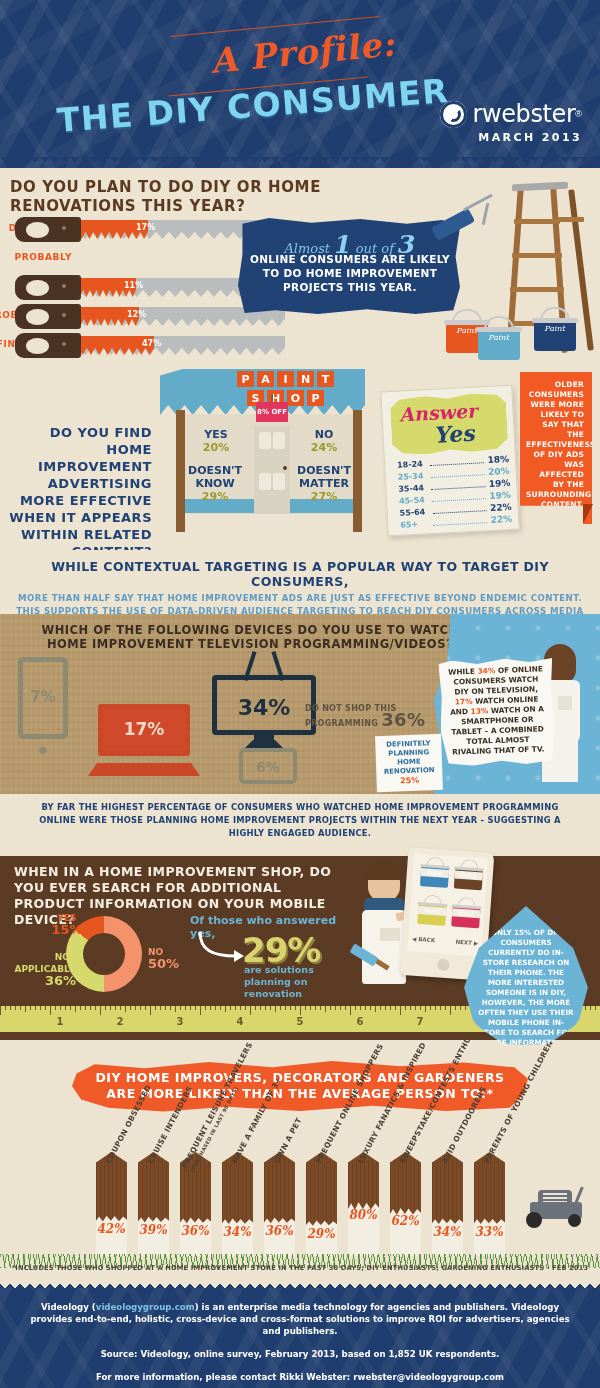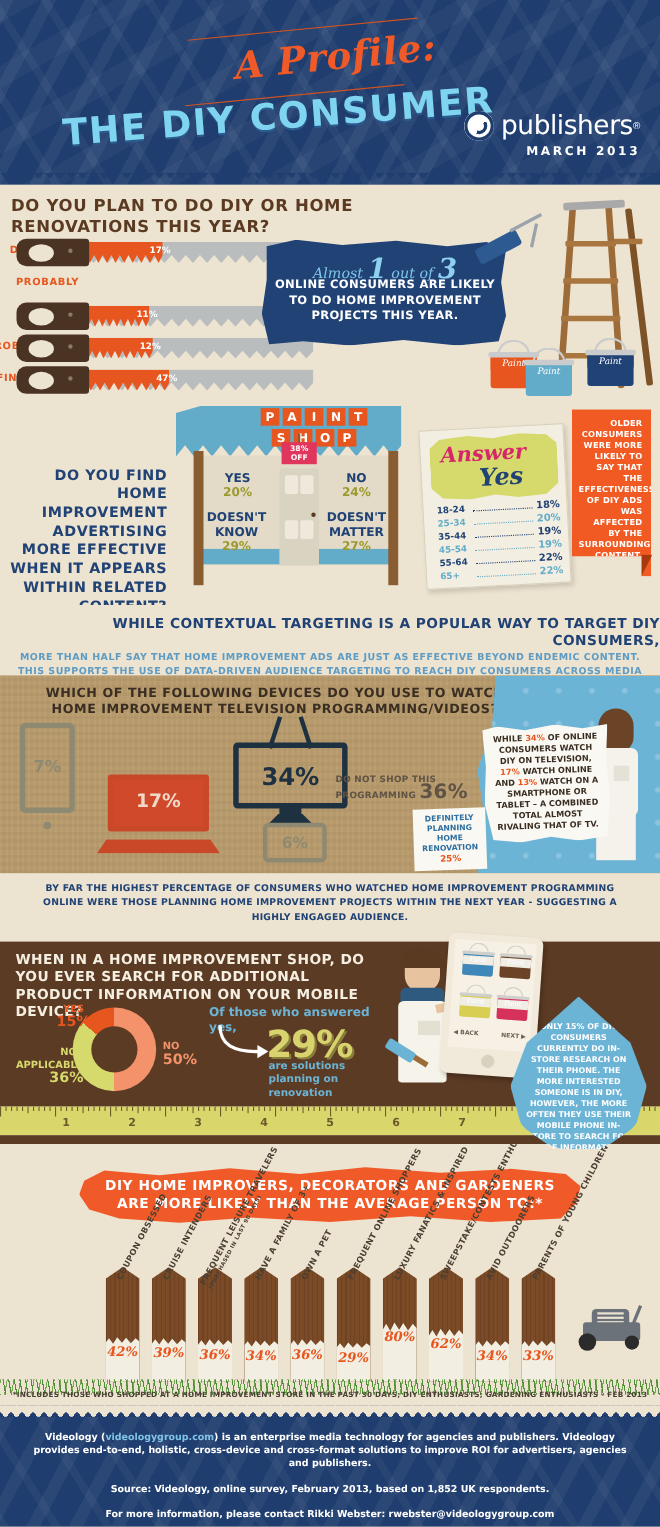--- a/index.html
+++ b/index.html
@@ -201,21 +201,21 @@
     clip-path: polygon(0 0,100% 0,100% 100%,88% 100%,88% 88%,0 88%);
     color:#fff; font-family:"DejaVu Sans", sans-serif; font-weight:bold; font-size:7.5px;
     line-height:10px; text-align:right; padding:8px 8px 0 6px; letter-spacing:.2px;
   }
   .olderfold { position:absolute; left:583px; top:504px; width:10px; height:20px; background:#A8390F; clip-path:polygon(0 0,100% 0,0 100%); }
 
   
   .band-ctx { position:absolute; left:0; top:550px; width:600px; height:64px; background:#EDE3D1; text-align:center; }
   .ctx-h {
     font-family:"DejaVu Sans", sans-serif; font-weight:bold; font-size:12.5px;
-    color:#204274; letter-spacing:.4px; padding-top:9px;text-align:right;
+    color:#204274; letter-spacing:.4px; padding-top:9px;
   }
   .ctx-s {
     font-family:"DejaVu Sans", sans-serif; font-weight:bold; font-size:8.6px;
     color:#5E9CC4; letter-spacing:.45px; line-height:13px; margin-top:3px;
   }
 
   
   .sec3 { position:absolute; left:0; top:614px; width:600px; height:180px; overflow:hidden;
     background:#B79A6C;
     background-image:
@@ -440,21 +440,21 @@
 
   <div class="header">
     <div class="toolpat"></div>
     <div class="hdr-rule r1"></div>
     <div class="hdr-rule r2"></div>
     <div class="profile">A Profile:</div>
     <div class="bigtitle">THE DIY CONSUMER</div>
     <div class="logo-wrap">
       <div class="logo-row">
         <div class="logo-mark"></div>
-        <span class="logo-text">publishers</span>
+        <span class="logo-text">rwebster</span>
         <span class="logo-reg">®</span>
       </div>
       <div class="logo-date">MARCH 2013</div>
     </div>
   </div>
   <div class="zigzag-down" style="top:157px"></div>
 
   <div class="sec1">
     <div class="q-brown" style="position:absolute;left:10px;top:10px;width:330px;">DO YOU PLAN TO DO DIY OR HOME RENOVATIONS THIS YEAR?</div>
     <div class="sawlist">
@@ -572,21 +572,21 @@
       <div class="post pl"></div>
       <div class="post pr"></div>
       <div class="shopdoor">
         <div class="doorpane" style="left:5px;top:6px"></div>
         <div class="doorpane" style="left:19px;top:6px"></div>
         <div class="doorpane" style="left:5px;top:47px"></div>
         <div class="doorpane" style="left:19px;top:47px"></div>
         <div class="knob"></div>
       </div>
       <div class="sale-str"></div>
-      <div class="saletag">38% OFF</div>
+      <div class="saletag">8% OFF</div>
 
       <div class="shopstat" style="left:30px;top:62px;width:52px;">
         <span>YES</span><br>
         <span class="pct">20%</span>
       </div>
       <div class="shopstat" style="left:24px;top:98px;width:62px;">
         <span>DOESN'T KNOW</span><br>
         <span class="pct">29%</span>
       </div>
       <div class="shopstat" style="left:138px;top:62px;width:52px;">

